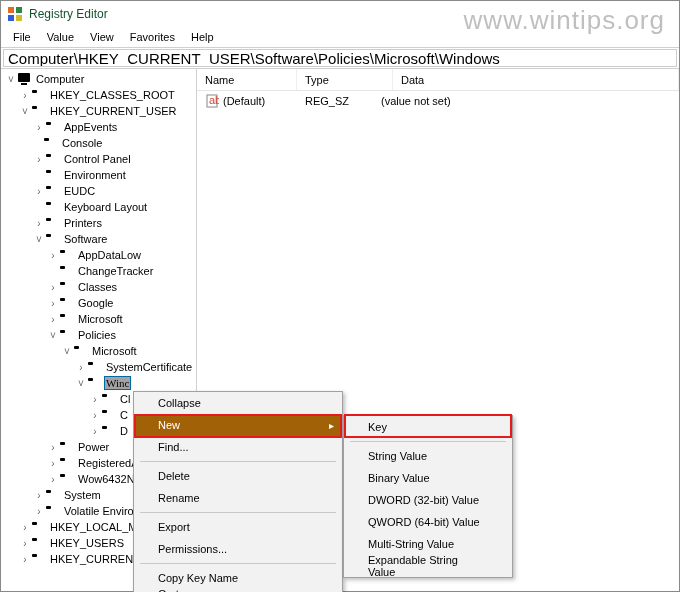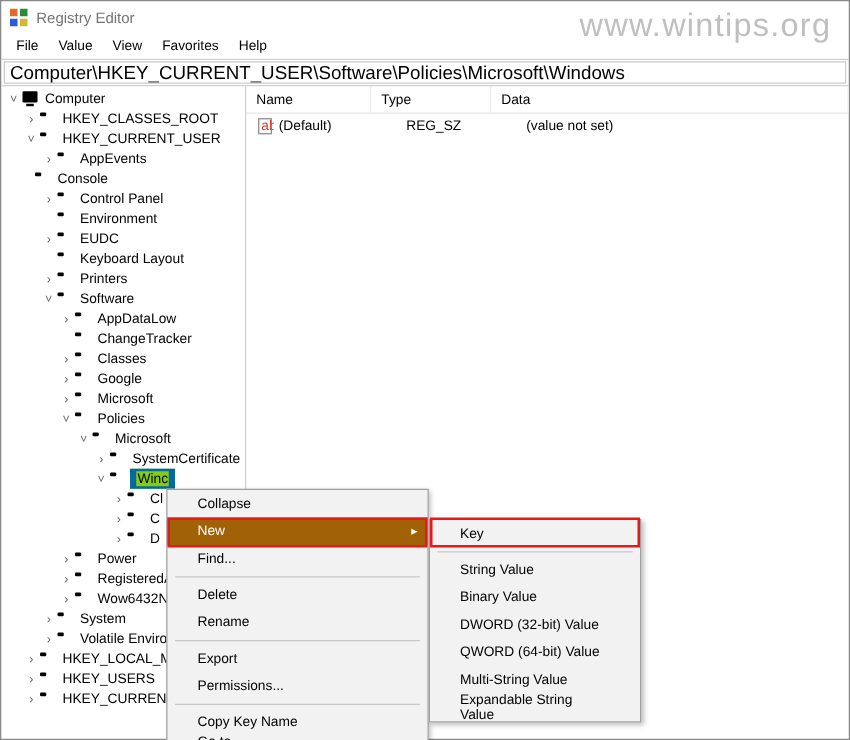--- a/index.html
+++ b/index.html
@@ -1,47 +1,47 @@
 <!DOCTYPE html>
 <html><head>
 <meta charset="utf-8">
 <style>
   * { box-sizing: border-box; margin: 0; padding: 0; font-family: "Segoe UI", Arial, sans-serif; font-size: 11px; }
   html, body { width: 680px; height: 592px; overflow: hidden; background: #fff; }
   .window { width: 680px; height: 592px; border: 1px solid #888; position: relative; background:#fff; }
 
   .titlebar { height: 26px; display: flex; align-items: center; padding: 0 6px; }
   .titlebar .app-icon { width: 16px; height: 16px; margin-right: 6px; }
-  .titlebar .title-text { font-size: 12px; color: #737373; }
+  .titlebar .title-text { font-size: 12px; color: #14532d; }
 
   .watermark { position:absolute; top:4px; right:14px; font-size:26px; letter-spacing:1px; color:#bfbfbf; font-family: Arial, sans-serif; pointer-events:none; z-index:999;}
 
   .menubar { height: 20px; display:flex; align-items:center; padding: 0 4px; }
   .menubar span { padding: 2px 8px; cursor:default; }
 
   .address { height: 22px; border-top:1px solid #d0d0d0; border-bottom:1px solid #d0d0d0; display:flex; align-items:center; }
   .address input { flex:1; border:1px solid #ccc; height:18px; margin:0 2px; padding: 0 4px; font-size:15px; }
 
   .body { display:flex; height: calc(100% - 26px - 20px - 22px); }
   .tree-pane { width: 196px; border-right:1px solid #d0d0d0; overflow:hidden; padding-top:2px; }
   .list-pane { flex:1; }
 
   .list-header { height:22px; border-bottom:1px solid #e5e5e5; display:flex; align-items:center; }
   .list-header .col { padding: 0 8px; height:100%; display:flex; align-items:center; border-right:1px solid #eee; }
   .c-name{ width:100px;} .c-type{width:96px;} .c-data{flex:1;}
 
-  .list-row { height:20px; display:flex; align-items:center; padding-left:8px;gap:20px; }
+  .list-row { height:20px; display:flex; align-items:center; padding-left:8px; }
   .list-row .cell-name{width:100px; display:flex; align-items:center; gap:4px;}
   .list-row .cell-type{width:76px;}
   .list-row .cell-data{flex:1;}
 
   .tree-row { height:16px; display:flex; align-items:center; white-space:nowrap; overflow:hidden; cursor:default;}
   .tree-row .twisty { width:12px; text-align:center; color:#666; font-size:10px; }
   .tree-row .folder-icon, .tree-row .pc-icon { width:14px; height:14px; margin-right:3px; }
-  .tree-row.selected .label { background:#84cc16; border:5px solid #0369a1; padding:0 1px; }
+  .tree-row.selected .label { background:#a3a3a3; border:1px solid #0369a1; padding:0 1px;font-family:Liberation Serif, serif; }
   .tree-row .label { padding:0 2px; }
 
   
   .ctx { position:absolute; background:#f2f2f2; border:1px solid #a0a0a0; box-shadow:2px 2px 4px rgba(0,0,0,0.25); z-index:50; }
   .ctx .item { height:22px; display:flex; align-items:center; padding:0 28px 0 24px; position:relative; cursor:default;}
   .ctx .sep { height:1px; background:#c8c8c8; margin:3px 6px; }
   .ctx .item.highlight { background:#a16207; color:#fff; }
   .ctx .submenu-arrow { position:absolute; right:8px; font-size:10px; }
 
   .redbox { position:absolute; border:2px solid #e31b1b; z-index:60; pointer-events:none; }
@@ -113,21 +113,21 @@
           </svg>
           <span class="label">HKEY_CURRENT_USER</span>
         </div>
         <div class="tree-row" style="padding-left: 32px;">
           <span class="twisty">›</span>
           <svg class="folder folder-icon" viewBox="0 0 14 14">
             <use href="#ico-folder"></use>
           </svg>
           <span class="label">AppEvents</span>
         </div>
-        <div class="tree-row" style="padding-left: 14px;">
+        <div class="tree-row" style="padding-left: 30px;">
           <span class="twisty"></span>
           <svg class="folder folder-icon" viewBox="0 0 14 14">
             <use href="#ico-folder"></use>
           </svg>
           <span class="label">Console</span>
         </div>
         <div class="tree-row" style="padding-left: 32px;">
           <span class="twisty">›</span>
           <svg class="folder folder-icon" viewBox="0 0 14 14">
             <use href="#ico-folder"></use>

